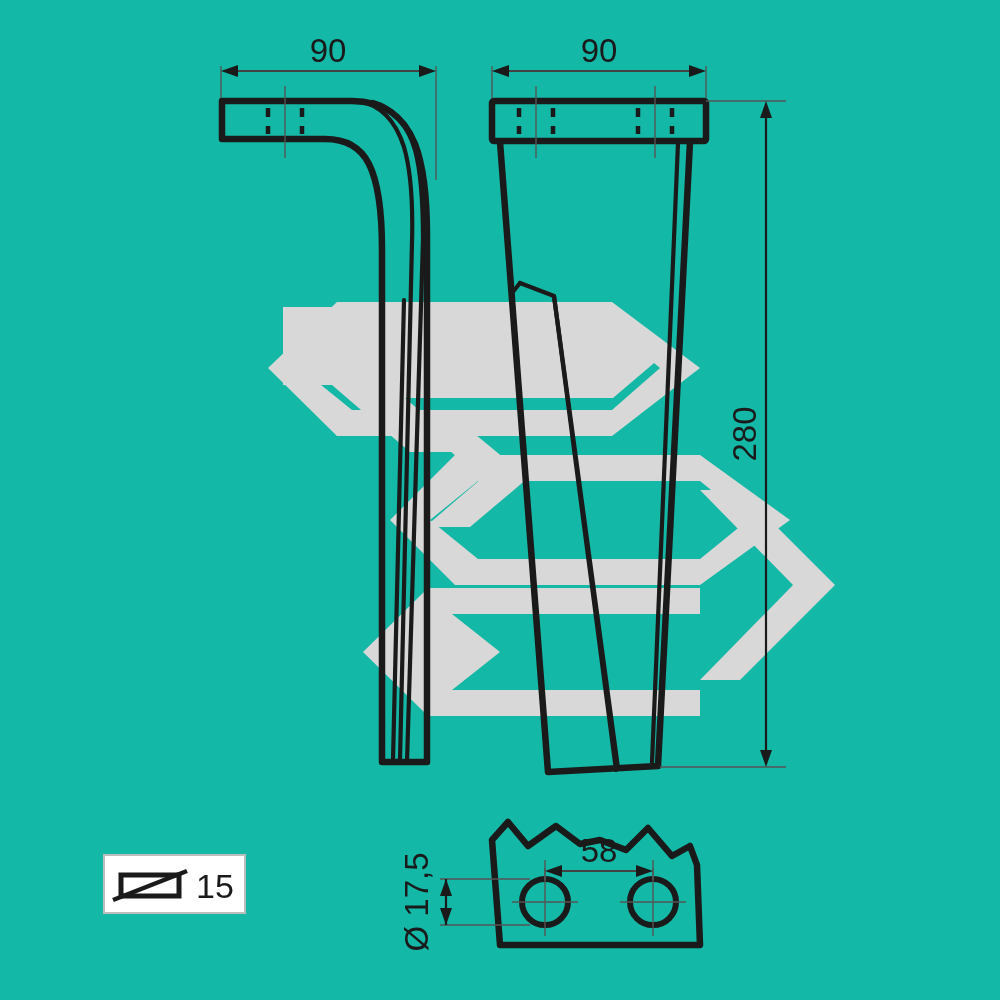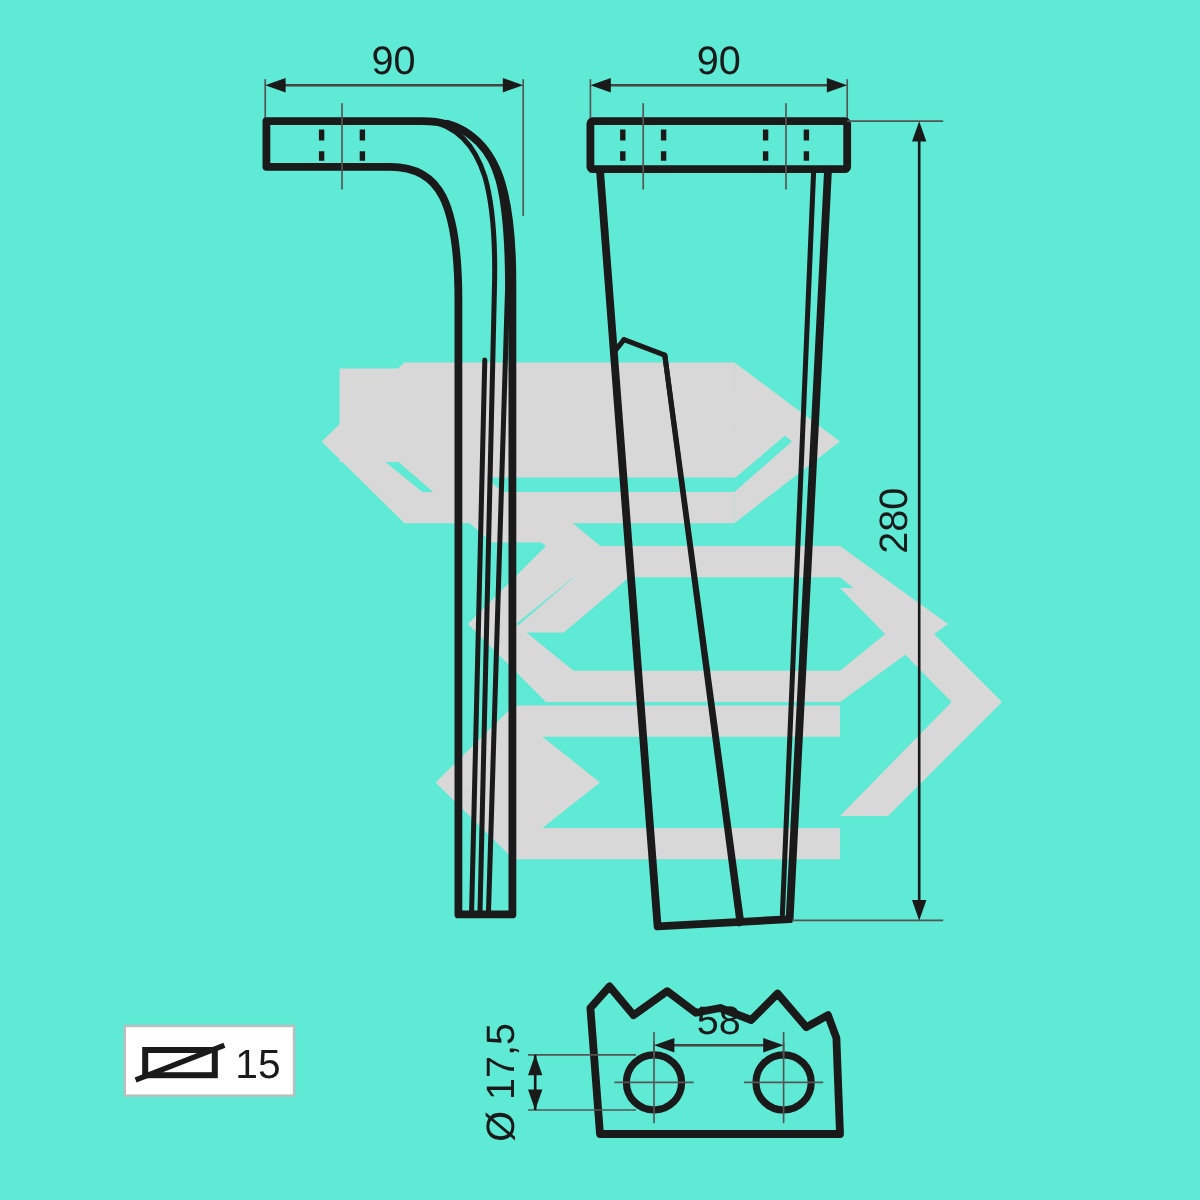--- a/index.html
+++ b/index.html
@@ -10,21 +10,21 @@
   body {
     width: 1000px;
     height: 1000px;
     font-family: "Liberation Sans", sans-serif;
     overflow: hidden;
   }
   #drawing-root {
     position: relative;
     width: 1000px;
     height: 1000px;
-    background: #5eead4;
+    background: #14b8a6;
   }
   svg.sheet {
     position: absolute;
     top: 0;
     left: 0;
     width: 1000px;
     height: 1000px;
     display: block;
   }
   .dim-text {

